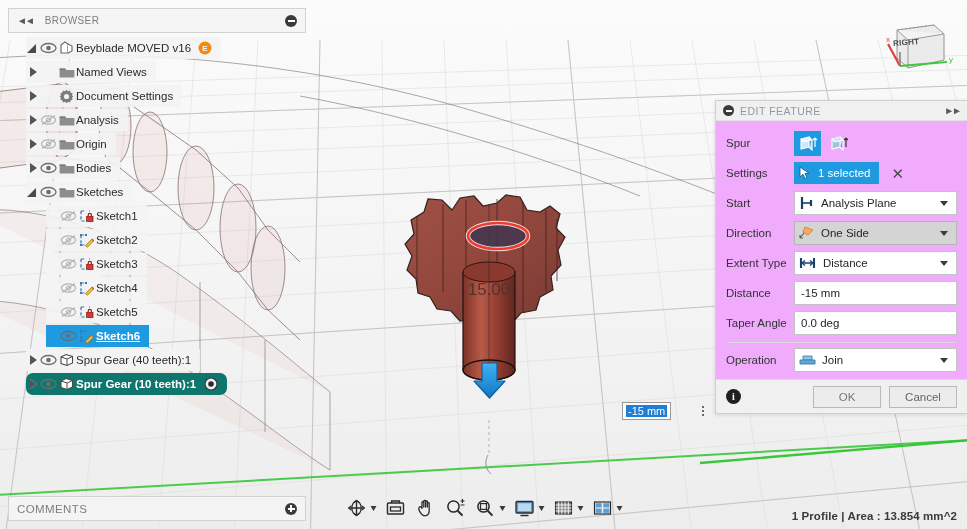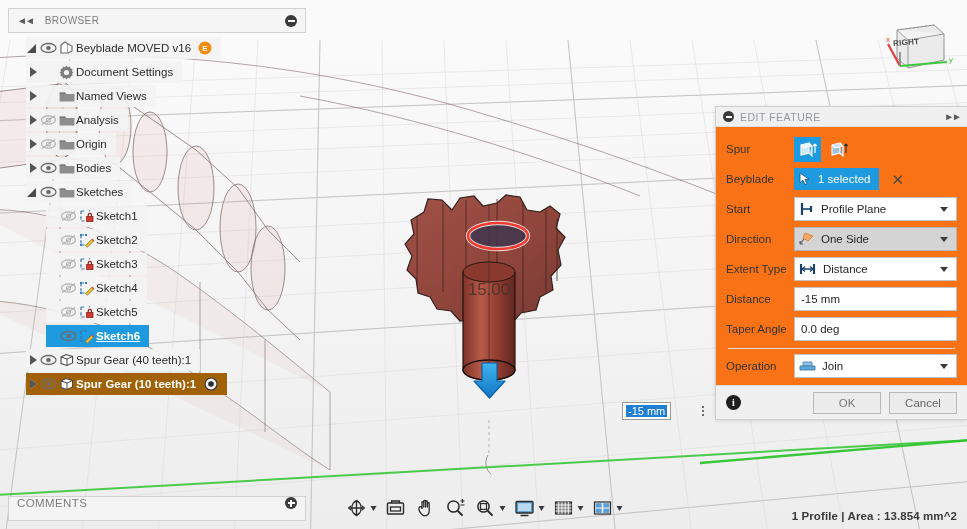--- a/index.html
+++ b/index.html
@@ -51,21 +51,21 @@
     display: flex; align-items: center; height: 24px;
     font-size: 11.5px; color: #2b2b2b;
     white-space: nowrap;
   }
   .trow .rowbg {
     display: flex; align-items: center; height: 22px;
     background: rgba(243,243,243,0.92);
     padding-right: 9px;
   }
   .trow.sel .rowbg { background: #1e9ae0; color: #fff; text-decoration: underline; }
-  .trow.selgrey .rowbg { background: #a16207; color: #fff; }
+  .trow.selgrey .rowbg { background: #0f766e; color: #fff; border-radius: 7px; }
   .trow.sel .lbl, .trow.selgrey .lbl { color:#fff; font-weight: bold; }
   .spacer { flex: none; }
   .ico { flex: none; display: inline-flex; align-items: center; justify-content: center; }
   .lbl { }
 
   
   .tri { width: 14px; height: 14px; position: relative; }
   .tri::after {
     content: ""; position: absolute; left: 4px; top: 2px;
     width: 0; height: 0;
@@ -95,28 +95,28 @@
   .eye svg { display:block; }
 
   
   .folder { width: 17px; height: 14px; }
 
   
   .comments {
     position: absolute; left: 8px; bottom: 8px; width: 298px; height: 25px;
     background: rgba(244,244,244,0.93);
     border: 1px solid #d2d2d2;
-    display: flex; align-items: flex-start; padding: 0 8px;
+    display: flex; align-items: center; padding: 0 8px;
   }
   .comments .ctitle { font-size: 11.5px; color: #7d7d7d; letter-spacing: 0.4px; flex:1; }
 
   
   .ef-panel {
-    position: absolute; right: 0; top: 106px; width: 252px;
-    background: #f97316;
+    position: absolute; right: 0; top: 100px; width: 252px;
+    background: #f0abfc;
     border: 1px solid #cfcfcf;
     border-right: none;
     box-shadow: 0 1px 4px rgba(0,0,0,0.12);
   }
   .ef-head {
     height: 20px; display: flex; align-items: center;
     padding: 0 7px; border-bottom: 1px solid #e0e0e0;
     background: #f0f0f0;
   }
   .ef-head .dot {
@@ -423,41 +423,41 @@
         </span>
       </span>
     </div>
 
     <div id="tree-rows">
         <div class="trow">
           <span class="spacer" style="width:18px"></span>
           <span class="rowbg">
             <span class="ico tri closed"></span>
             <span class="ico eye"></span>
+            <span class="ico folder" style="width:19px">
+              <svg width="16" height="13" viewBox="0 0 16 13">
+                <path d="M0.6 2.4 L6 2.4 L7.2 4 L15.4 4 L15.4 11.6 L0.6 11.6 Z" fill="#8d8d8d"></path>
+                <path d="M0.6 2.4 L6 2.4 L7.2 4 L0.6 4 Z" fill="#7a7a7a"></path>
+              </svg>
+            </span>
+            <span class="lbl">Named Views</span>
+          </span>
+        </div>
+        <div class="trow">
+          <span class="spacer" style="width:18px"></span>
+          <span class="rowbg">
+            <span class="ico tri closed"></span>
+            <span class="ico eye"></span>
             <span class="ico" style="width:19px">
               <svg width="15" height="15" viewBox="0 0 15 15">
                 <path d="M7.5 0.8 L9 2.2 L11 1.6 L11.6 3.6 L13.6 4.2 L13 6.2 L14.4 7.5 L13 8.8 L13.6 10.8 L11.6 11.4 L11 13.4 L9 12.8 L7.5 14.2 L6 12.8 L4 13.4 L3.4 11.4 L1.4 10.8 L2 8.8 L0.6 7.5 L2 6.2 L1.4 4.2 L3.4 3.6 L4 1.6 L6 2.2 Z" fill="#7d7d7d"></path>
                 <circle cx="7.5" cy="7.5" r="2.6" fill="#f3f3f3"></circle>
               </svg>
             </span>
             <span class="lbl">Document Settings</span>
-          </span>
-        </div>
-        <div class="trow">
-          <span class="spacer" style="width:18px"></span>
-          <span class="rowbg">
-            <span class="ico tri closed"></span>
-            <span class="ico eye"></span>
-            <span class="ico folder" style="width:19px">
-              <svg width="16" height="13" viewBox="0 0 16 13">
-                <path d="M0.6 2.4 L6 2.4 L7.2 4 L15.4 4 L15.4 11.6 L0.6 11.6 Z" fill="#8d8d8d"></path>
-                <path d="M0.6 2.4 L6 2.4 L7.2 4 L0.6 4 Z" fill="#7a7a7a"></path>
-              </svg>
-            </span>
-            <span class="lbl">Named Views</span>
           </span>
         </div>
         <div class="trow">
           <span class="spacer" style="width:18px"></span>
           <span class="rowbg">
             <span class="ico tri closed"></span>
             <span class="ico eye">
               <svg width="17" height="12" viewBox="0 0 17 12">
                 <ellipse cx="8.5" cy="6" rx="7" ry="4.2" fill="none" stroke="#b4b4b4" stroke-width="1.2"></ellipse>
                 <circle cx="8.5" cy="6" r="2" fill="none" stroke="#b4b4b4" stroke-width="1.1"></circle>
@@ -742,42 +742,42 @@
                 <path d="M3 5 L11 3 L11 13 L3 15 Z" fill="#9dc4dd" stroke="#fff" stroke-width="1.1"></path>
                 <path d="M3 5 L6 8 L14 6 L11 3" fill="#cfe2ef" stroke="#fff" stroke-width="1.1"></path>
                 <path d="M11 13 L14 16 L14 6" fill="#7fa9c6" stroke="#fff" stroke-width="1.1"></path>
                 <path d="M17 13 L17 4 M17 4 L15.2 6 M17 4 L18.8 6" stroke="#333" stroke-width="1.2" fill="none"></path>
               </svg>
           </span>
         </span>
       </div>
 
       <div class="ef-row">
-        <span class="ef-lab">Beyblade</span>
+        <span class="ef-lab">Settings</span>
         <span class="ef-ctl">
           <span class="chip">
             <svg width="12" height="14" viewBox="0 0 12 14">
                 <path d="M1 1 L1 11 L4 8.3 L6 12.6 L8 11.7 L6 7.5 L10 7.3 Z" fill="#fff" stroke="#1b5f8c" stroke-width="0.9"></path>
               </svg>
             <span>1 selected</span>
           </span>
           <span class="xbtn">✕</span>
         </span>
       </div>
 
       <div class="ef-row">
         <span class="ef-lab">Start</span>
         <span class="ef-ctl">
           <span class="dd">
             <svg width="16" height="14" viewBox="0 0 16 14">
                 <path d="M3 1 L3 13" stroke="#1a3f6b" stroke-width="2.2"></path>
                 <path d="M3 7 L12 7" stroke="#1a3f6b" stroke-width="1.6"></path>
                 <path d="M12 4 L12 10" stroke="#1a3f6b" stroke-width="2.2"></path>
               </svg>
-            <span>Profile Plane</span>
+            <span>Analysis Plane</span>
             <span class="caret"></span>
           </span>
         </span>
       </div>
 
       <div class="ef-row">
         <span class="ef-lab">Direction</span>
         <span class="ef-ctl">
           <span class="dd grey">
             <svg width="16" height="14" viewBox="0 0 16 14">

